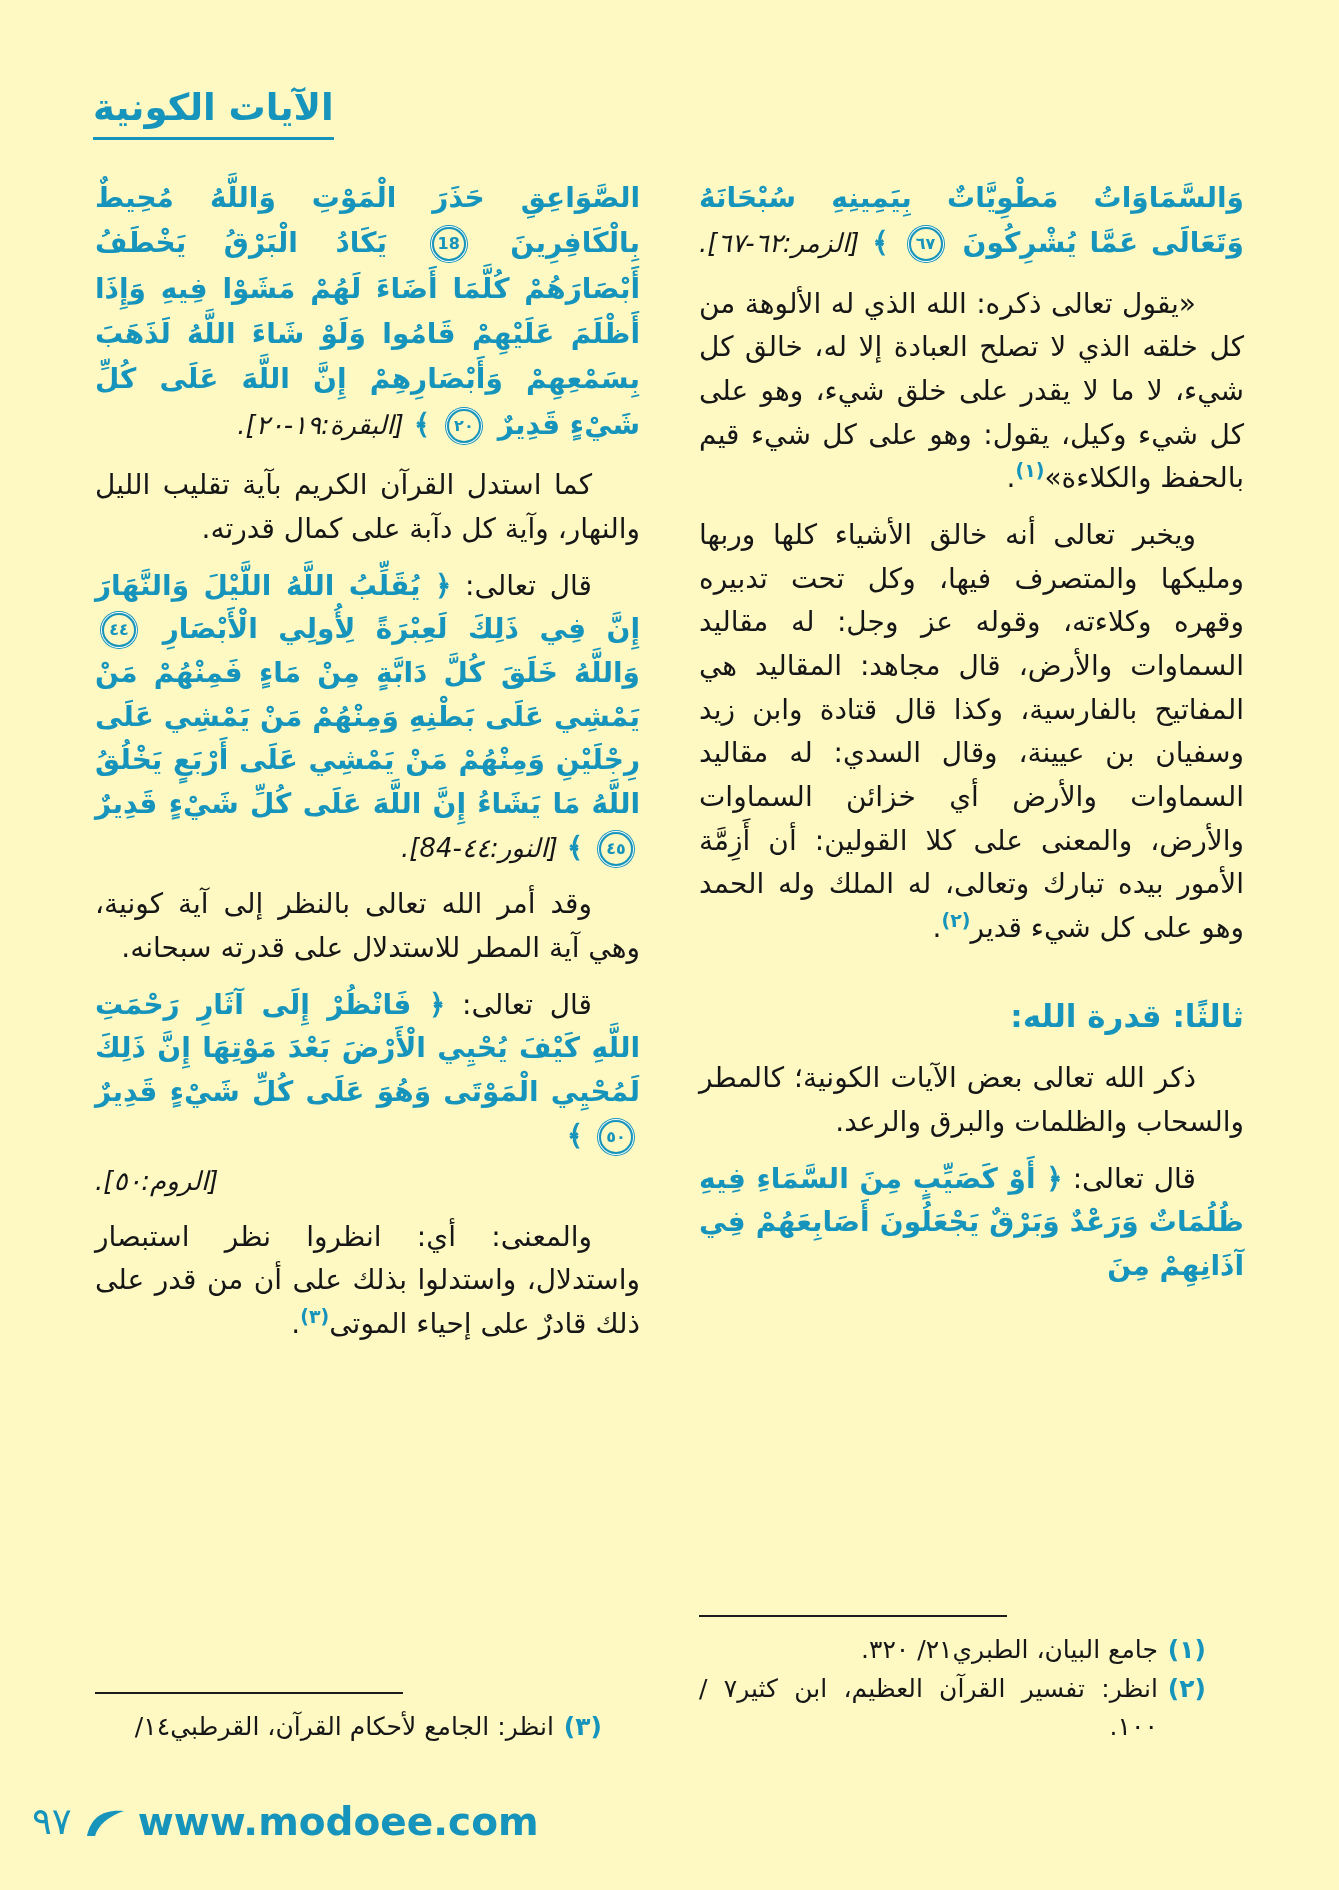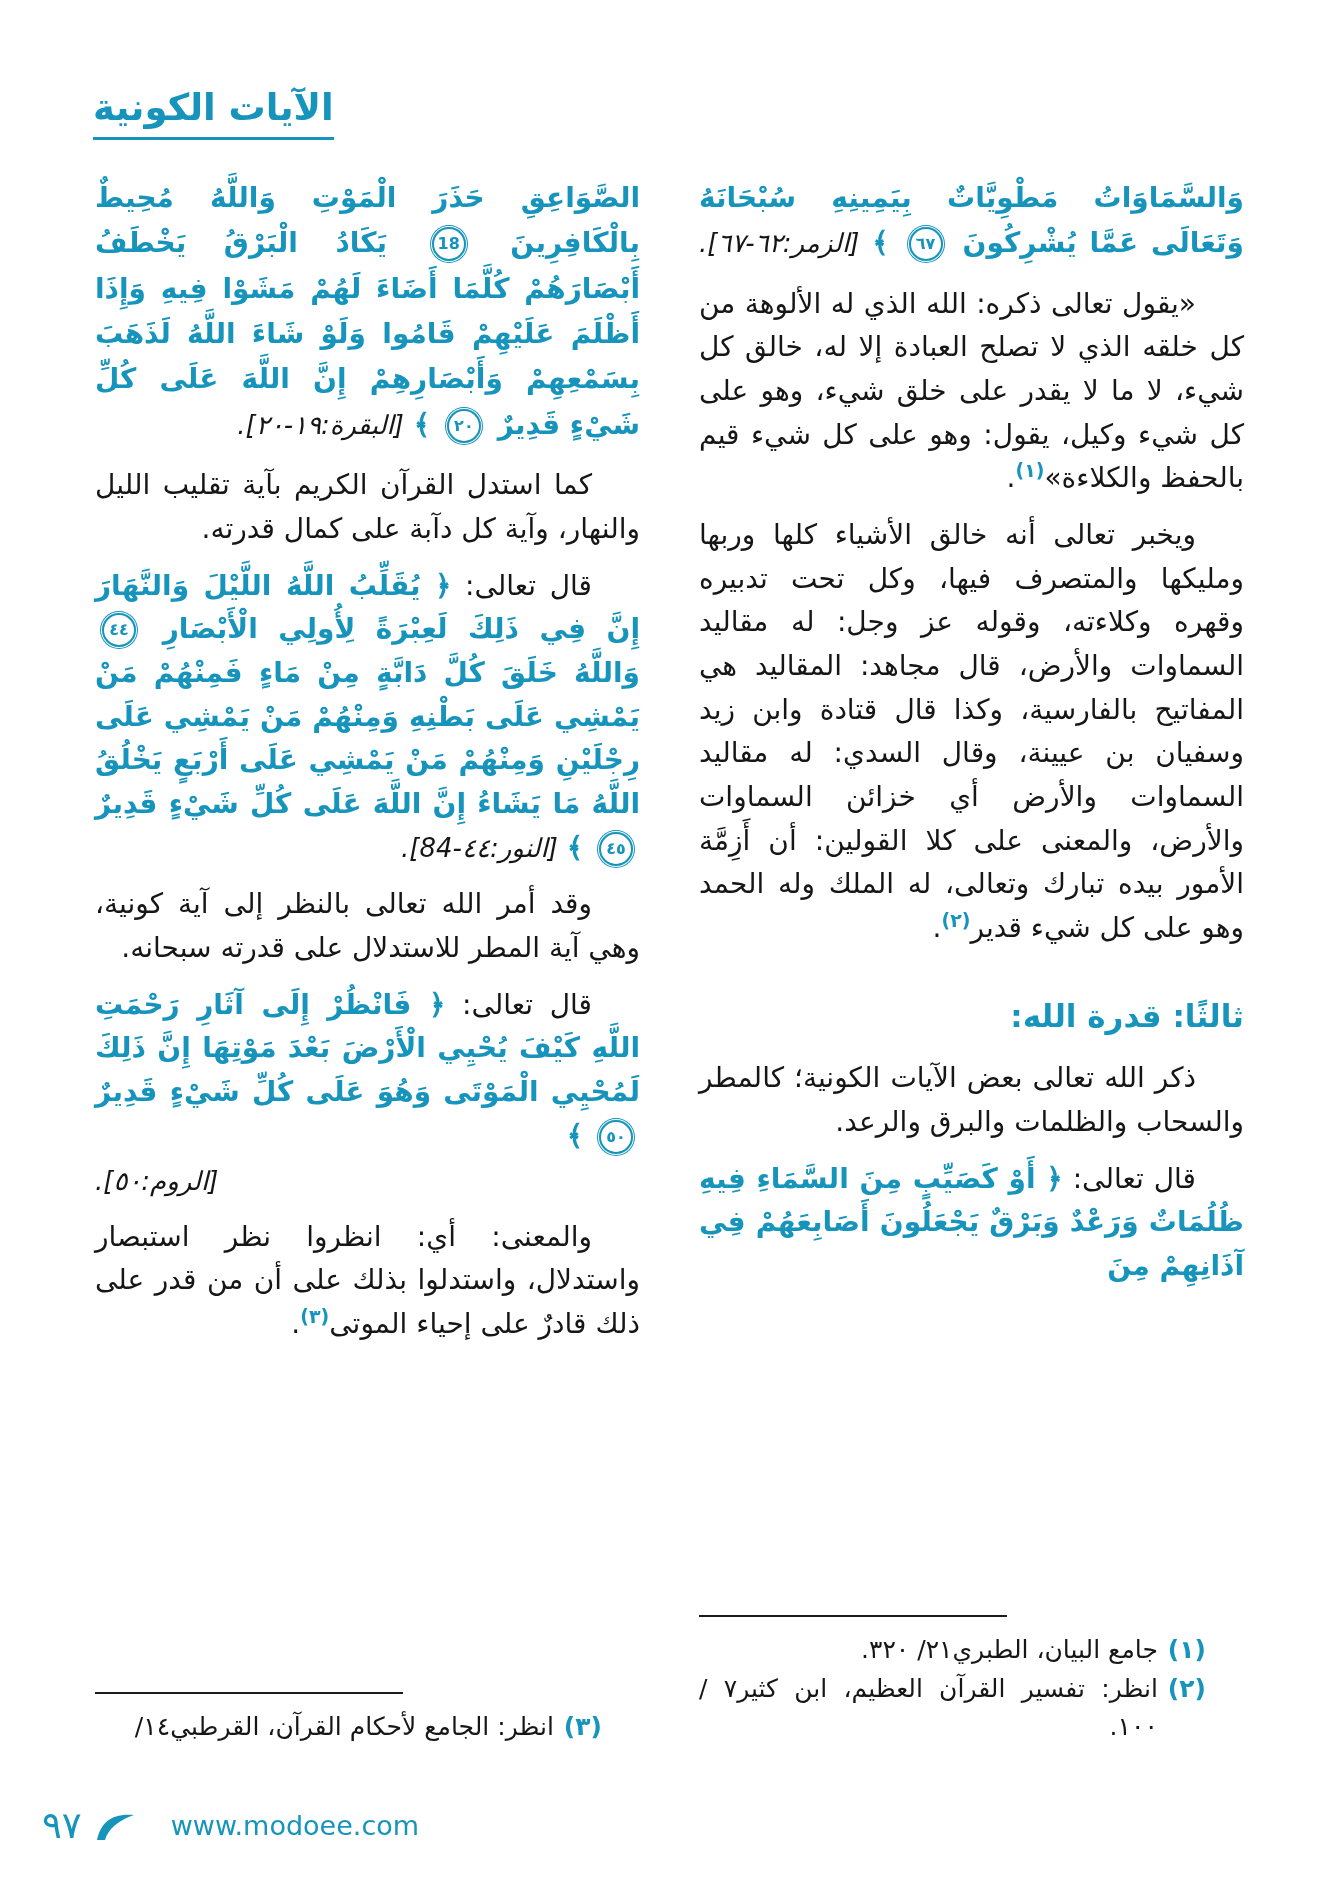--- a/index.html
+++ b/index.html
@@ -4,21 +4,21 @@
 <style>
   * { box-sizing: border-box; }
   html, body { margin: 0; padding: 0; background: #e8e8e8; }
   body { font-family: "DejaVu Sans", sans-serif; }
 
   .page {
     position: relative;
     width: 1339px;
     height: 1890px;
     margin: 0 auto;
-    background: #ffffff;
+    background: #fef9c3;
     direction: rtl;
     overflow: hidden;
   }
 
   
   .page-header { position: absolute; top: 86px; left: 93px; }
   .header-title {
     display: inline-block;
     color: var(--accent);
     font-size: 37px;
@@ -131,30 +131,30 @@
     line-height: 1.55;
     padding-right: 38px;
     text-align: justify;
   }
   .fn-num { color: var(--accent); font-weight: bold; flex: 0 0 auto; }
   .fn-text { flex: 1 1 auto; }
 
   
   .page-footer {
     position: absolute;
-    left: 42px;
+    left: 32px;
     bottom: 46px;
     display: flex;
     direction: ltr;
     align-items: center;
     gap: 12px;
   }
   .page-number { color: var(--accent); font-size: 37px; line-height: 1; }
   .footer-ornament path { fill: var(--accent); }
-  .site { color: var(--accent); font-size: 27px; font-weight: normal; direction: ltr; margin-left: 23px; }
+  .site { color: var(--accent); font-size: 39px; font-weight: bold; direction: ltr; }
 </style>
 </head>
 <body>
 
 <div class="page">
 
   <header class="page-header">
     <span class="header-title">الآيات الكونية</span>
   </header>
 

